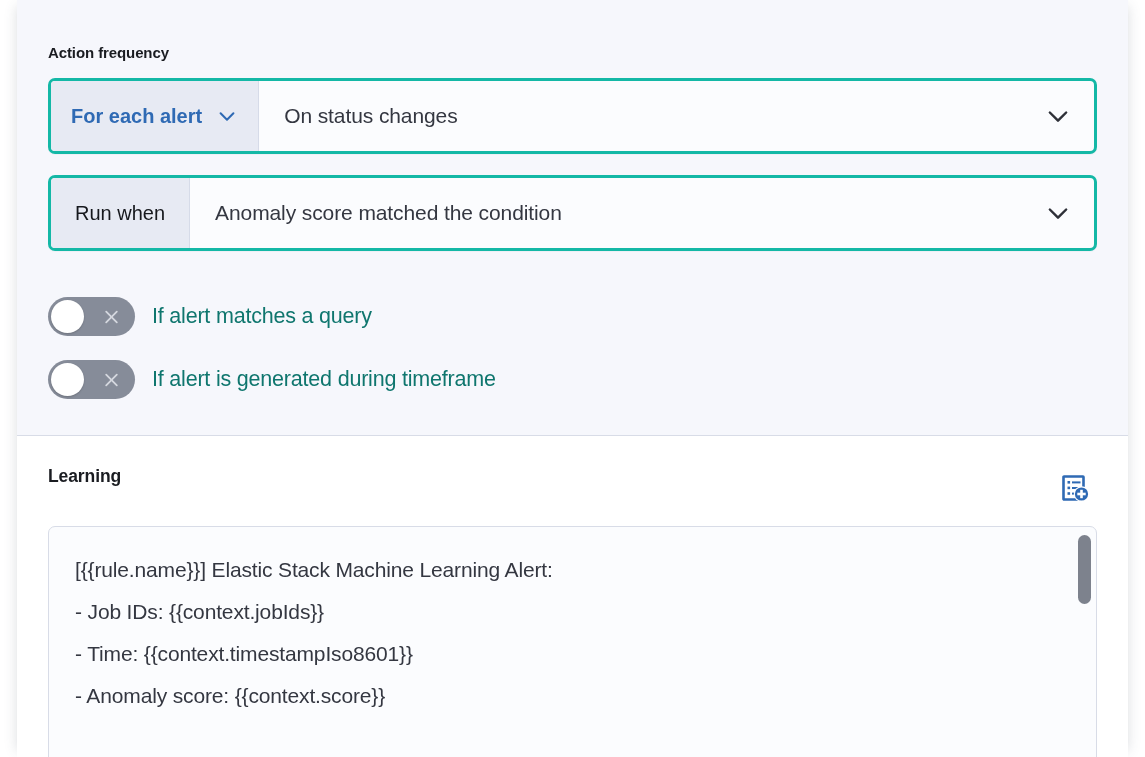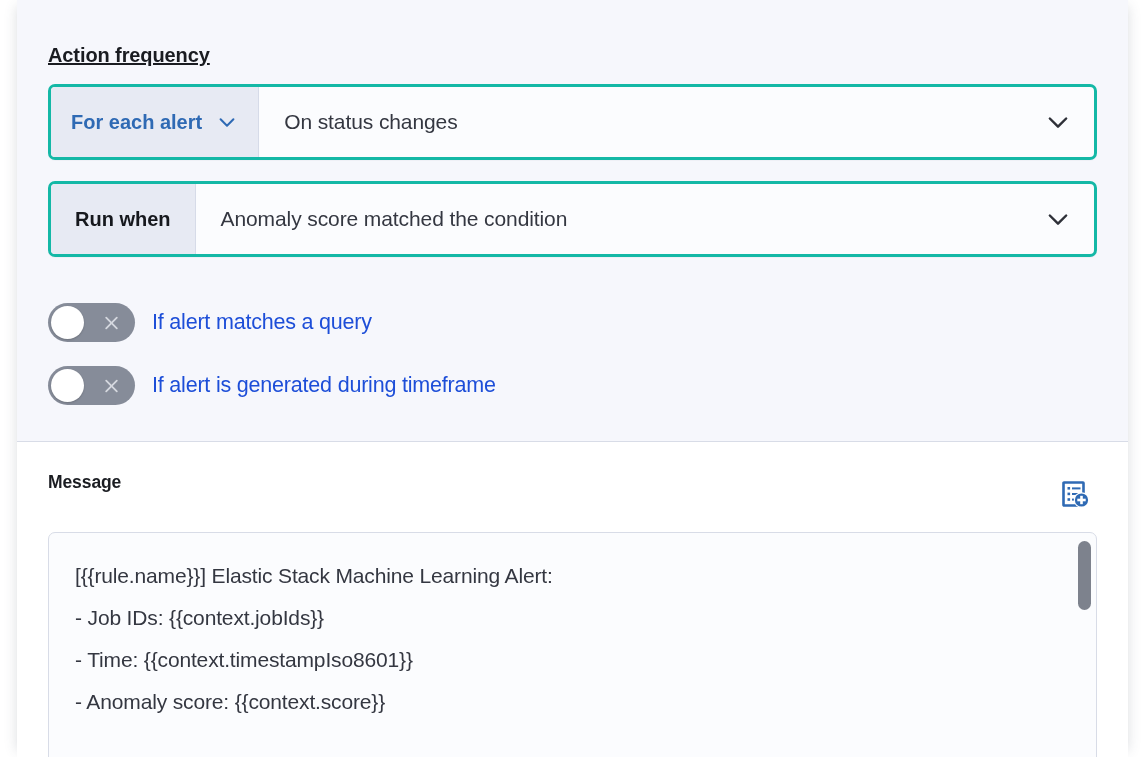--- a/index.html
+++ b/index.html
@@ -28,27 +28,26 @@
 
   
   .freq-section {
     background: #f6f7fc;
     border-bottom: 1px solid #d8dce7;
     padding: 0 31px 36px 31px;
     box-sizing: border-box;
   }
 
   .section-title {
-    font-size: 20px;
+    font-size: 15px;
     font-weight: 700;
     color: #1a1c21;
     letter-spacing: -0.1px;
     padding-top: 44px;
     margin: 0 0 17px 0;
-    text-decoration: underline;
   }
 
   
   .form-row {
     display: flex;
     align-items: stretch;
     border: 3px solid #14b8a6;
     border-radius: 7px;
     background: #fbfcfe;
     overflow: hidden;
@@ -56,21 +55,21 @@
   }
   .form-row + .form-row { margin-top: 21px; }
 
   .row-prepend {
     display: flex;
     align-items: center;
     background: #e7eaf3;
     border-right: 1px solid #d6dbe8;
     padding: 0 20px;
     font-size: 20px;
-    font-weight: 700;
+    font-weight: 400;
     white-space: nowrap;
     gap: 14px;
   }
   .row-prepend.link-prepend {
     color: #2f6ab4;
     font-weight: 600;
   }
   .row-prepend.plain-prepend {
     color: #16181d;
     padding: 0 24px;
@@ -129,21 +128,21 @@
     right: 15px;
     top: 50%;
     transform: translateY(-50%);
     width: 17px;
     height: 17px;
   }
   .switch .xmark svg { display: block; }
 
   .toggle-label {
     font-size: 21.5px;
-    color: #1d4ed8;
+    color: #0f766e;
     letter-spacing: -0.2px;
   }
 
   
   .msg-section {
     background: #ffffff;
     padding: 0 31px;
     box-sizing: border-box;
   }
   .msg-head {
@@ -272,21 +271,21 @@
         </button>
         <span class="toggle-label">If alert is generated during timeframe</span>
       </div>
 
     </div>
   </div>
 
   <div class="msg-section">
 
     <div class="msg-head">
-      <span class="msg-label">Message</span>
+      <span class="msg-label">Learning</span>
 
       <button class="msg-var-btn">
         <span>
           <svg width="32" height="32" viewBox="0 0 32 32">
             <rect x="4.5" y="3.5" width="20" height="23" rx="0.5" fill="#ffffff" stroke="#2f6ab4" stroke-width="2.6"></rect>
             <rect x="8.5" y="8" width="2.6" height="2.6" fill="#2f6ab4"></rect>
             <rect x="13" y="8.4" width="8.5" height="2" fill="#2f6ab4"></rect>
             <rect x="8.5" y="13.6" width="2.6" height="2.6" fill="#2f6ab4"></rect>
             <rect x="13" y="14" width="8.5" height="2" fill="#2f6ab4"></rect>
             <rect x="8.5" y="19.2" width="2.6" height="2.6" fill="#2f6ab4"></rect>

